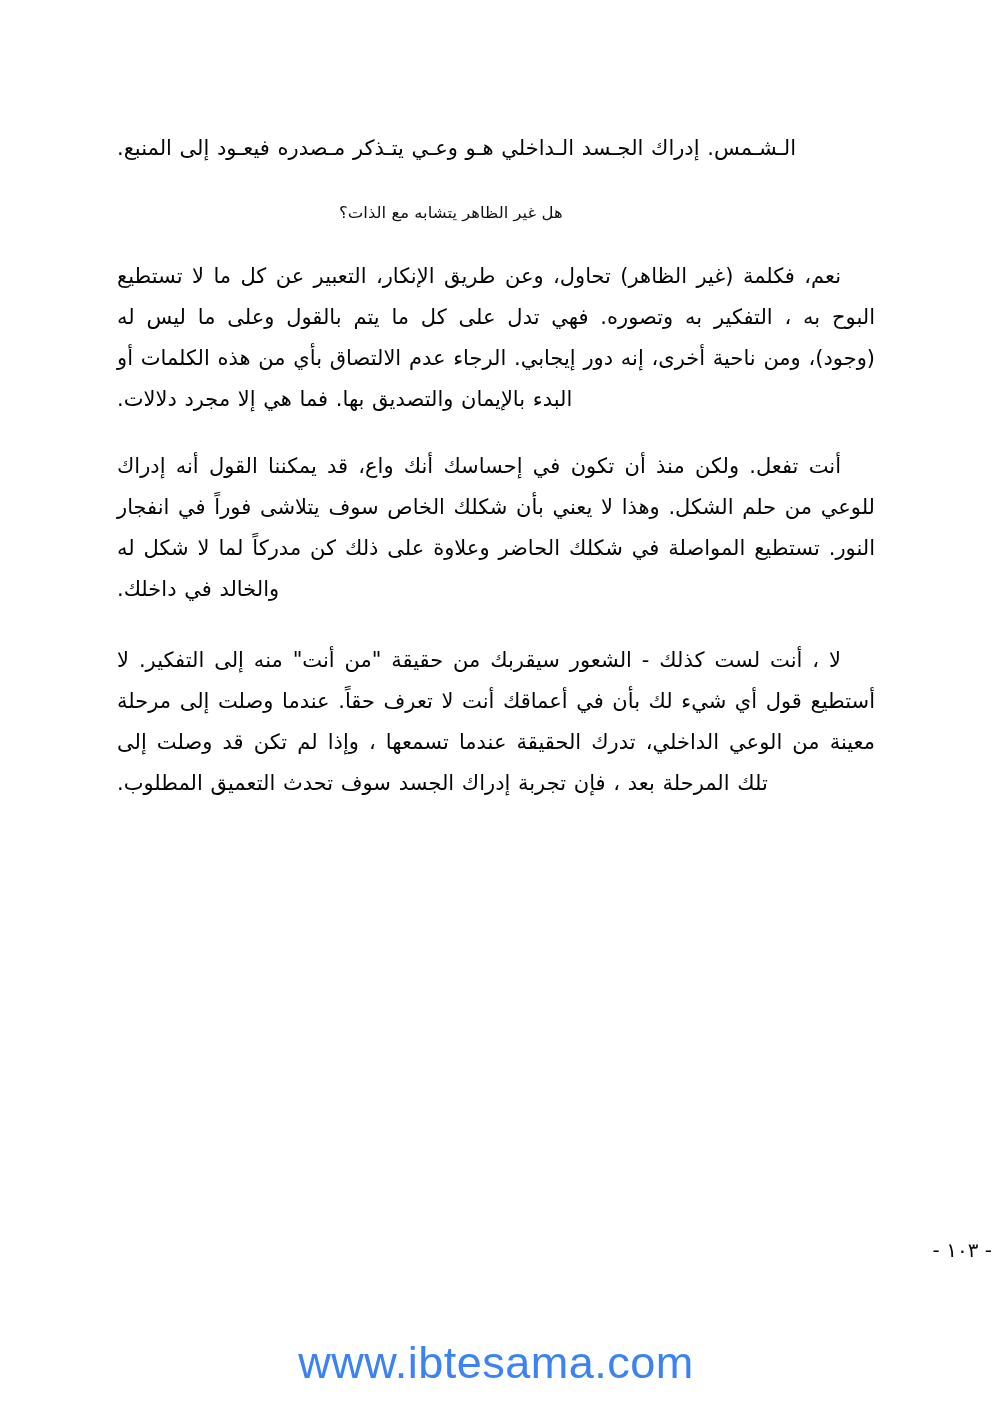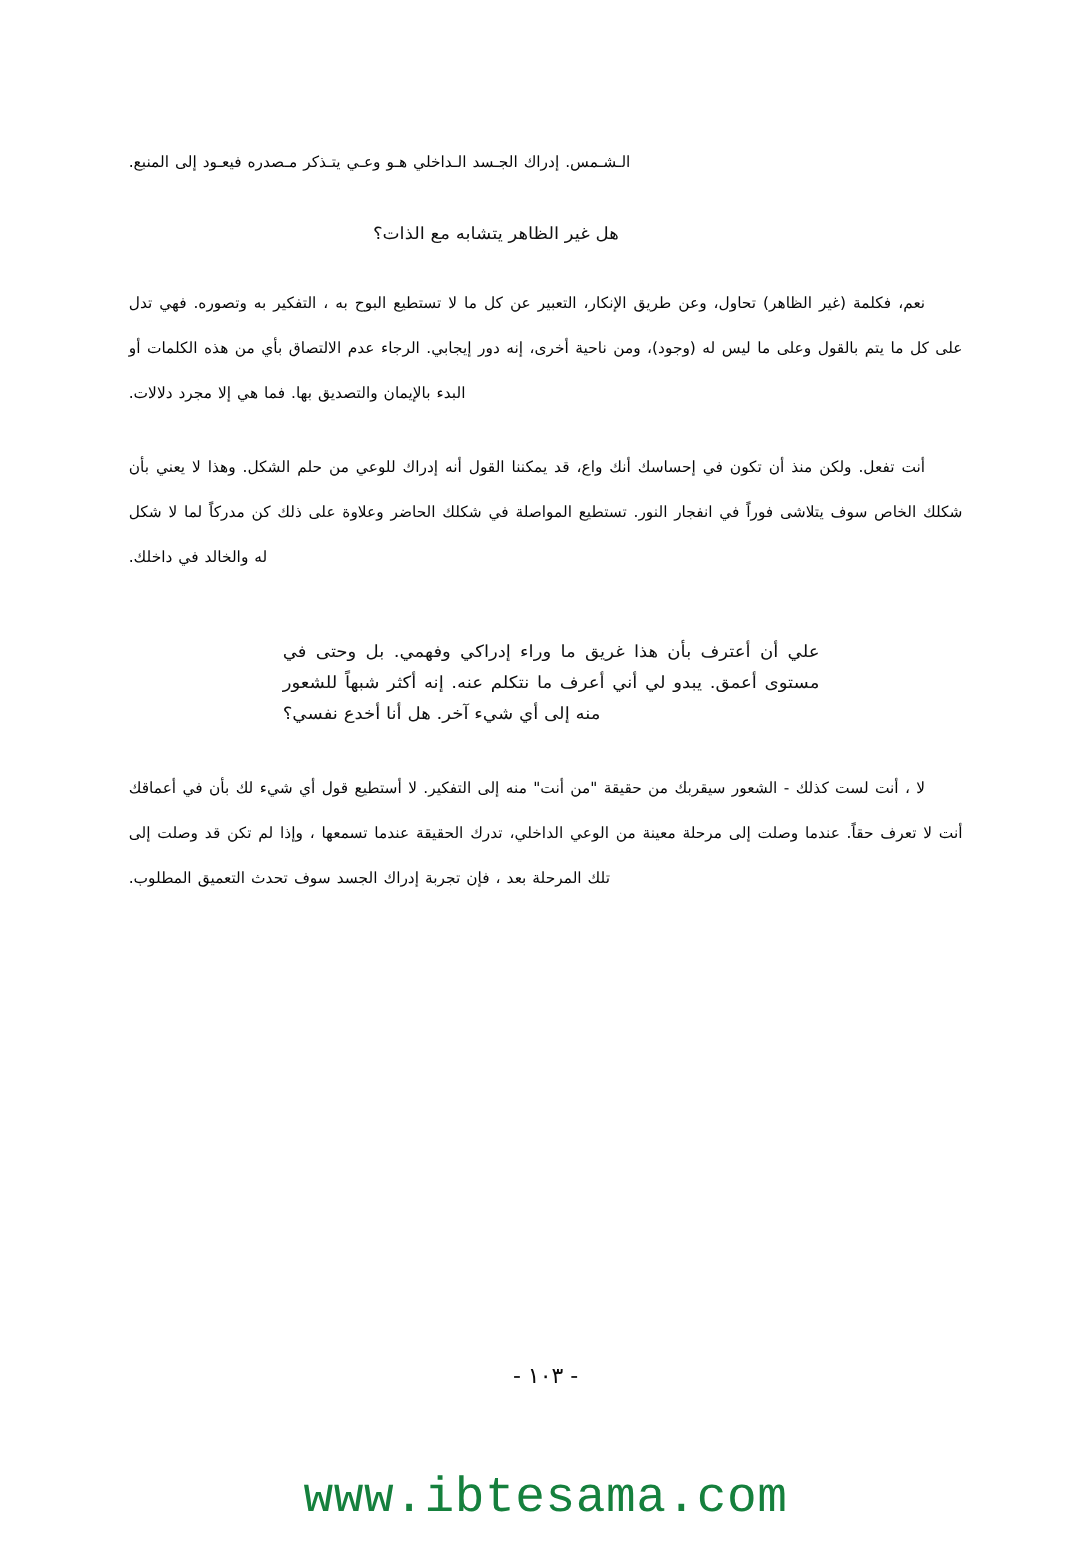--- a/index.html
+++ b/index.html
@@ -30,21 +30,21 @@
     left: 117px;
     width: 758px;
   }
 
   
   .para {
     direction: rtl;
     text-align: justify;
     text-align-last: left;
     font-family: "DejaVu Sans", "Liberation Sans", sans-serif;
-    font-size: 14px;
+    font-size: 21px;
     line-height: 41px;
     letter-spacing: 0px;
     word-spacing: 1px;
     color: #060606;
     margin: 0;
   }
 
   .para.indent {
     text-indent: 34px;
   }
@@ -84,41 +84,41 @@
   .gap-after-q1 { height: 28px; }
   .gap-after-q2 { height: 26px; }
   .gap-after-q3 { height: 30px; }
 
   
   .page-number {
     position: absolute;
     top: 1238px;
     left: 0;
     right: 0;
-    text-align: center;
+    text-align: right;
     direction: rtl;
     font-family: "DejaVu Sans", "Liberation Sans", sans-serif;
     font-size: 20px;
     letter-spacing: 2px;
     color: #0a0a0a;
   }
 
   
   .watermark {
     position: absolute;
     top: 1337px;
     left: 0;
     right: 0;
     text-align: center;
     direction: ltr;
-    font-family: Liberation Mono, monospace;
+    font-family: Liberation Sans, sans-serif;
     font-size: 45px;
     font-weight: 400;
     letter-spacing: 0.5px;
-    color: #15803d;
+    color: #3b82f6;
     white-space: nowrap;
   }
 </style>
 </head>
 <body>
 
 <div class="page">
 
   <div class="content-area">
 
@@ -130,23 +130,20 @@
 
     <div class="gap-after-q1"></div>
 
     <p class="para indent">نعم، فكلمة (غير الظاهر) تحاول، وعن طريق الإنكار، التعبير عن كل ما لا تستطيع البوح به ، التفكير به وتصوره. فهي تدل على كل ما يتم بالقول وعلى ما ليس له (وجود)، ومن ناحية أخرى، إنه دور إيجابي. الرجاء عدم الالتصاق بأي من هذه الكلمات أو البدء بالإيمان والتصديق بها. فما هي إلا مجرد دلالات.</p>
 
 
     <div class="gap-after-q2"></div>
 
     <p class="para indent">أنت تفعل. ولكن منذ أن تكون في إحساسك أنك واع، قد يمكننا القول أنه إدراك للوعي من حلم الشكل. وهذا لا يعني بأن شكلك الخاص سوف يتلاشى فوراً في انفجار النور. تستطيع المواصلة في شكلك الحاضر وعلاوة على ذلك كن مدركاً لما لا شكل له والخالد في داخلك.</p>
 
-    <div class="q-wrap-3">
-      <p class="question">علي أن أعترف بأن هذا غريق ما وراء إدراكي وفهمي. بل وحتى في مستوى أعمق. يبدو لي أني أعرف ما نتكلم عنه. إنه أكثر شبهاً للشعور منه إلى أي شيء آخر. هل أنا أخدع نفسي؟</p>
-    </div>
 
     <div class="gap-after-q3"></div>
 
     <p class="para indent">لا ، أنت لست كذلك - الشعور سيقربك من حقيقة "من أنت" منه إلى التفكير. لا أستطيع قول أي شيء لك بأن في أعماقك أنت لا تعرف حقاً. عندما وصلت إلى مرحلة معينة من الوعي الداخلي، تدرك الحقيقة عندما تسمعها ، وإذا لم تكن قد وصلت إلى تلك المرحلة بعد ، فإن تجربة إدراك الجسد سوف تحدث التعميق المطلوب.</p>
 
   </div>
 
   <div class="page-number">- ١٠٣ -</div>
 
   <div class="watermark">www.ibtesama.com</div>

